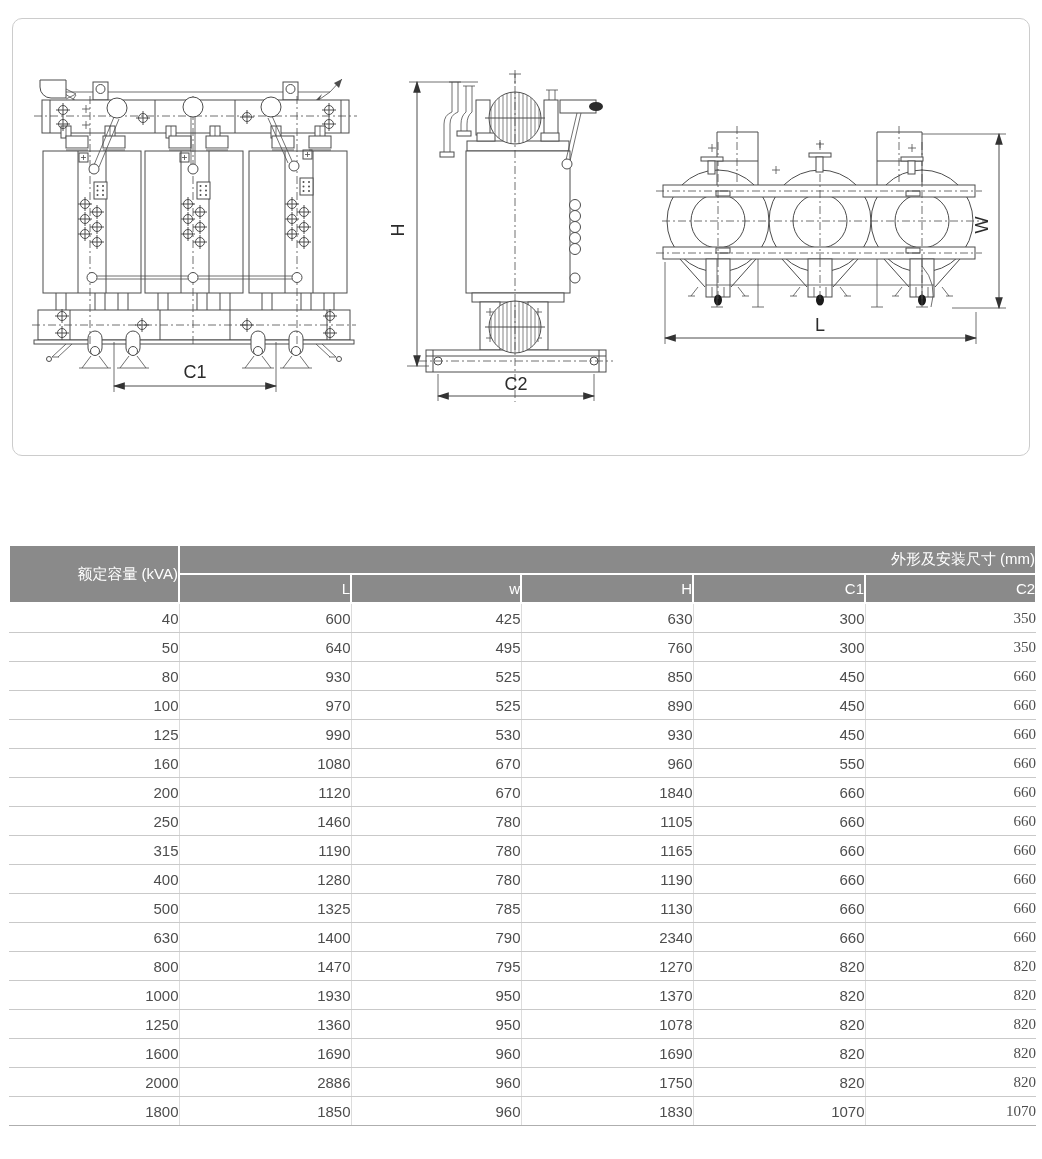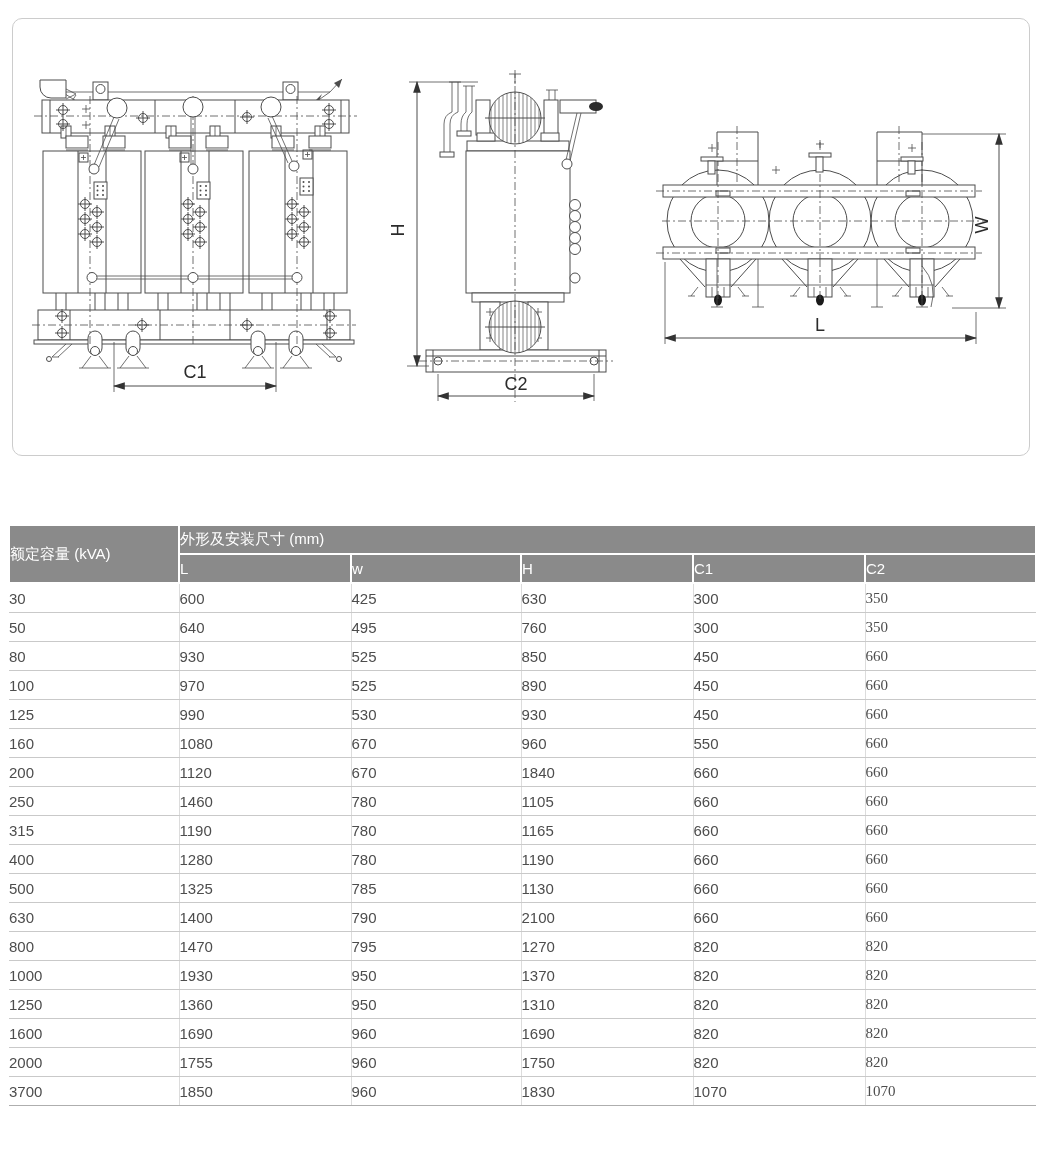--- a/index.html
+++ b/index.html
@@ -10,22 +10,22 @@
   svg.draw{position:absolute;left:0;top:0;}
   
   .s{stroke:#4d4d4d;fill:none;stroke-width:1;}
   .sw{stroke:#4d4d4d;fill:#ffffff;stroke-width:1;}
   .sf{fill:#4d4d4d;stroke:none;}
   .d{stroke-dasharray:8 3 2 3;stroke-width:0.8;}
   .t{stroke-width:0.8;}
   .h{stroke:#4d4d4d;stroke-width:0.7;fill:none;}
   .lbl{font-family:"Liberation Sans",sans-serif;font-size:18px;fill:#2b2b2b;}
   
-  .dim-table{position:absolute;left:8px;top:524px;width:1027px;
-             border-collapse:collapse;table-layout:fixed;text-align:left;
+  .dim-table{position:absolute;left:8px;top:544px;width:1027px;
+             border-collapse:collapse;table-layout:fixed;text-align:right;
              font-size:15px;color:#4d4d4d;}
   .dim-table thead th{background:#8a8a8a;color:#ffffff;font-weight:400;
              font-size:15px;border:2px solid #ffffff;padding:0;height:27px;}
   .dim-table tbody td{height:28px;padding:0;background:#ffffff;
              border-bottom:1px solid #c9c9c9;border-right:1px solid #dcdcdc;}
   .dim-table tbody td:last-child{border-right:none;font-family:Liberation Serif, serif;}
   .dim-table tbody tr:last-child td{border-bottom:1px solid #aeaeae;}
 </style>
 </head>
 <body>
@@ -277,21 +277,21 @@
     <tr>
       <th>L</th>
       <th>w</th>
       <th>H</th>
       <th>C1</th>
       <th>C2</th>
     </tr>
   </thead>
   <tbody>
       <tr>
-        <td>30</td>
+        <td>40</td>
         <td>600</td>
         <td>425</td>
         <td>630</td>
         <td>300</td>
         <td>350</td>
       </tr>
       <tr>
         <td>50</td>
         <td>640</td>
         <td>495</td>
@@ -368,21 +368,21 @@
         <td>1325</td>
         <td>785</td>
         <td>1130</td>
         <td>660</td>
         <td>660</td>
       </tr>
       <tr>
         <td>630</td>
         <td>1400</td>
         <td>790</td>
-        <td>2100</td>
+        <td>2340</td>
         <td>660</td>
         <td>660</td>
       </tr>
       <tr>
         <td>800</td>
         <td>1470</td>
         <td>795</td>
         <td>1270</td>
         <td>820</td>
         <td>820</td>
@@ -392,42 +392,42 @@
         <td>1930</td>
         <td>950</td>
         <td>1370</td>
         <td>820</td>
         <td>820</td>
       </tr>
       <tr>
         <td>1250</td>
         <td>1360</td>
         <td>950</td>
-        <td>1310</td>
+        <td>1078</td>
         <td>820</td>
         <td>820</td>
       </tr>
       <tr>
         <td>1600</td>
         <td>1690</td>
         <td>960</td>
         <td>1690</td>
         <td>820</td>
         <td>820</td>
       </tr>
       <tr>
         <td>2000</td>
-        <td>1755</td>
+        <td>2886</td>
         <td>960</td>
         <td>1750</td>
         <td>820</td>
         <td>820</td>
       </tr>
       <tr>
-        <td>3700</td>
+        <td>1800</td>
         <td>1850</td>
         <td>960</td>
         <td>1830</td>
         <td>1070</td>
         <td>1070</td>
       </tr>
     </tbody>
 </table>
 
 </body></html>

